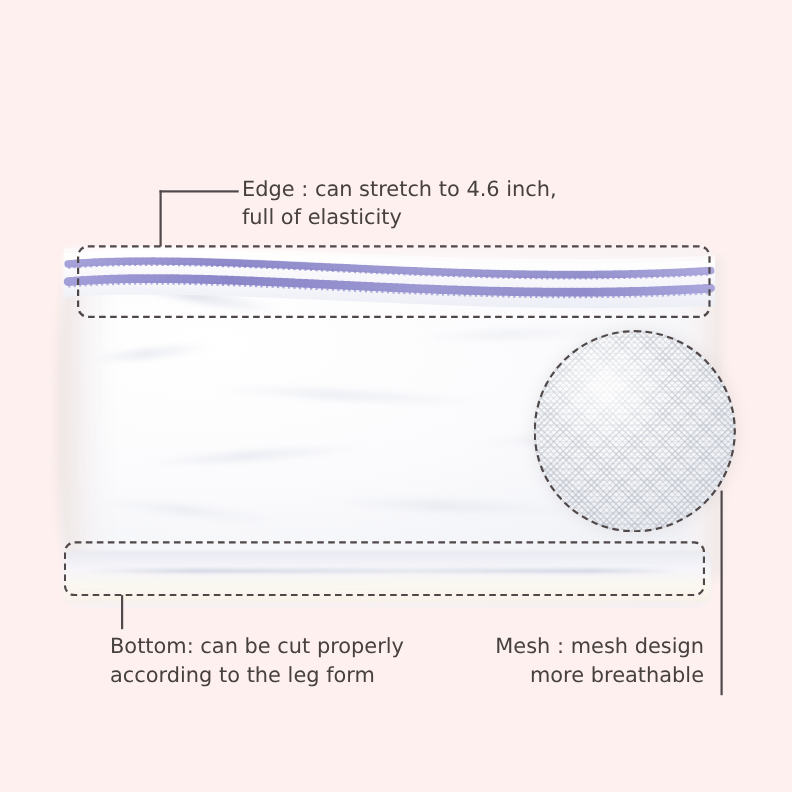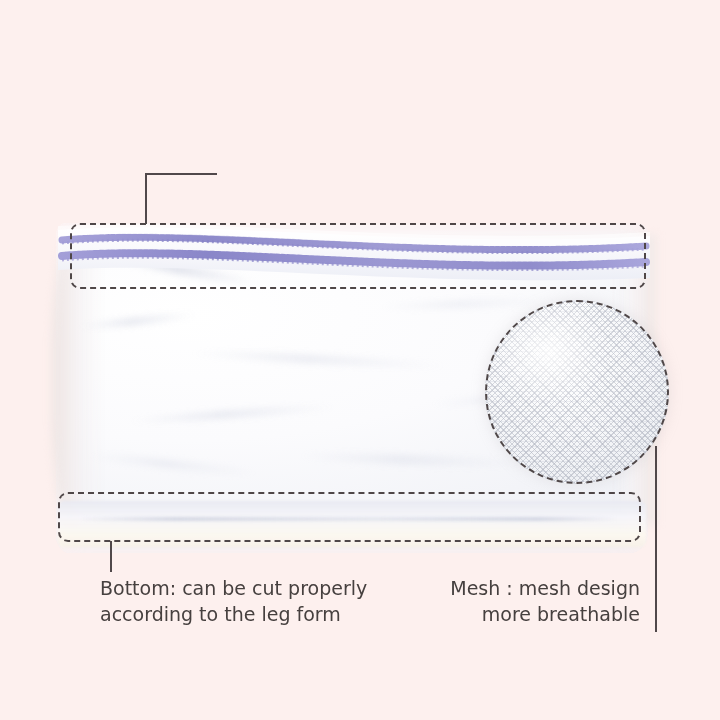--- a/index.html
+++ b/index.html
@@ -260,20 +260,22 @@
   </div>
 
   <div id="box-edge" class="dashed-box"></div>
   <div id="box-bottom" class="dashed-box"></div>
 
   <div id="leader-edge-h" class="leader"></div>
   <div id="leader-edge-v" class="leader"></div>
   <div id="leader-bottom" class="leader"></div>
   <div id="leader-mesh" class="leader"></div>
 
+  <div id="ann-edge" class="annotation">Edge : can stretch to 4.6 inch,
+full of elasticity</div>
 
   <div id="ann-bottom" class="annotation">Bottom: can be cut properly
 according to the leg form</div>
 
   <div id="ann-mesh" class="annotation">Mesh : mesh design
 more breathable</div>
 
 </div>
 
 </body></html>

